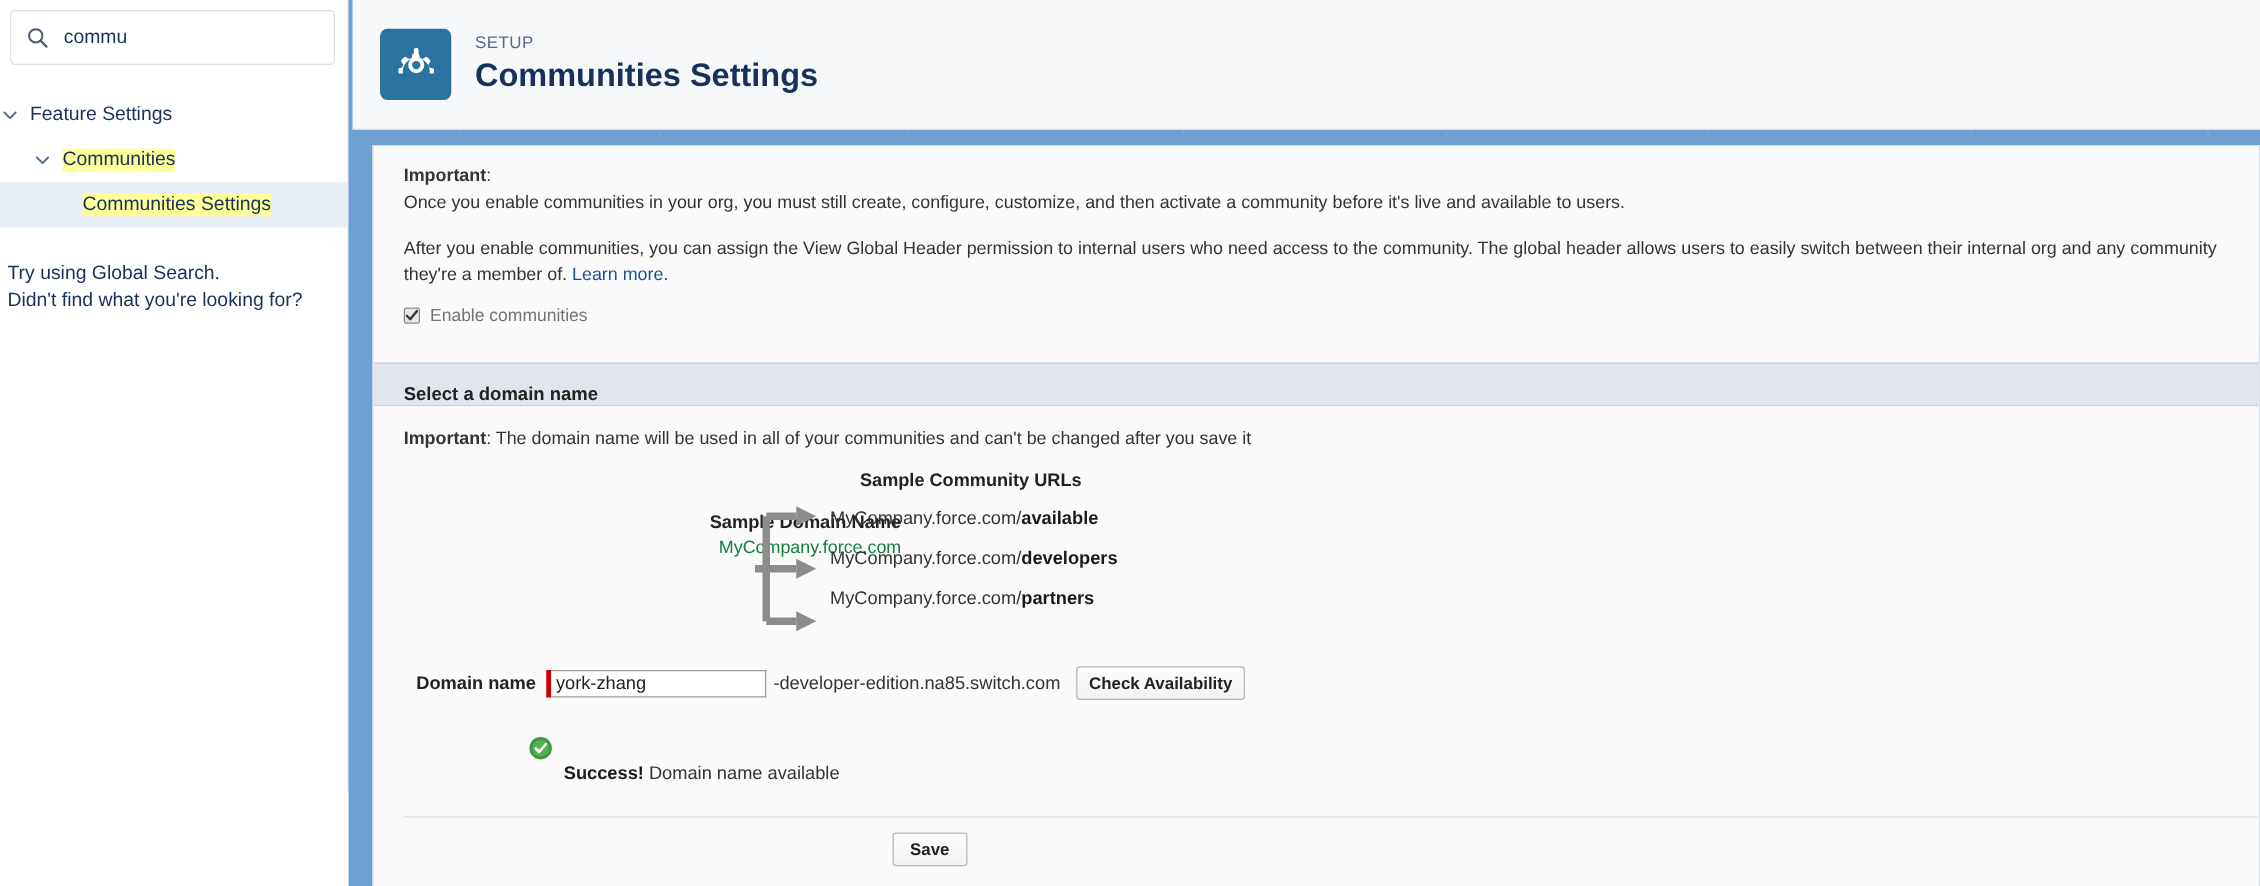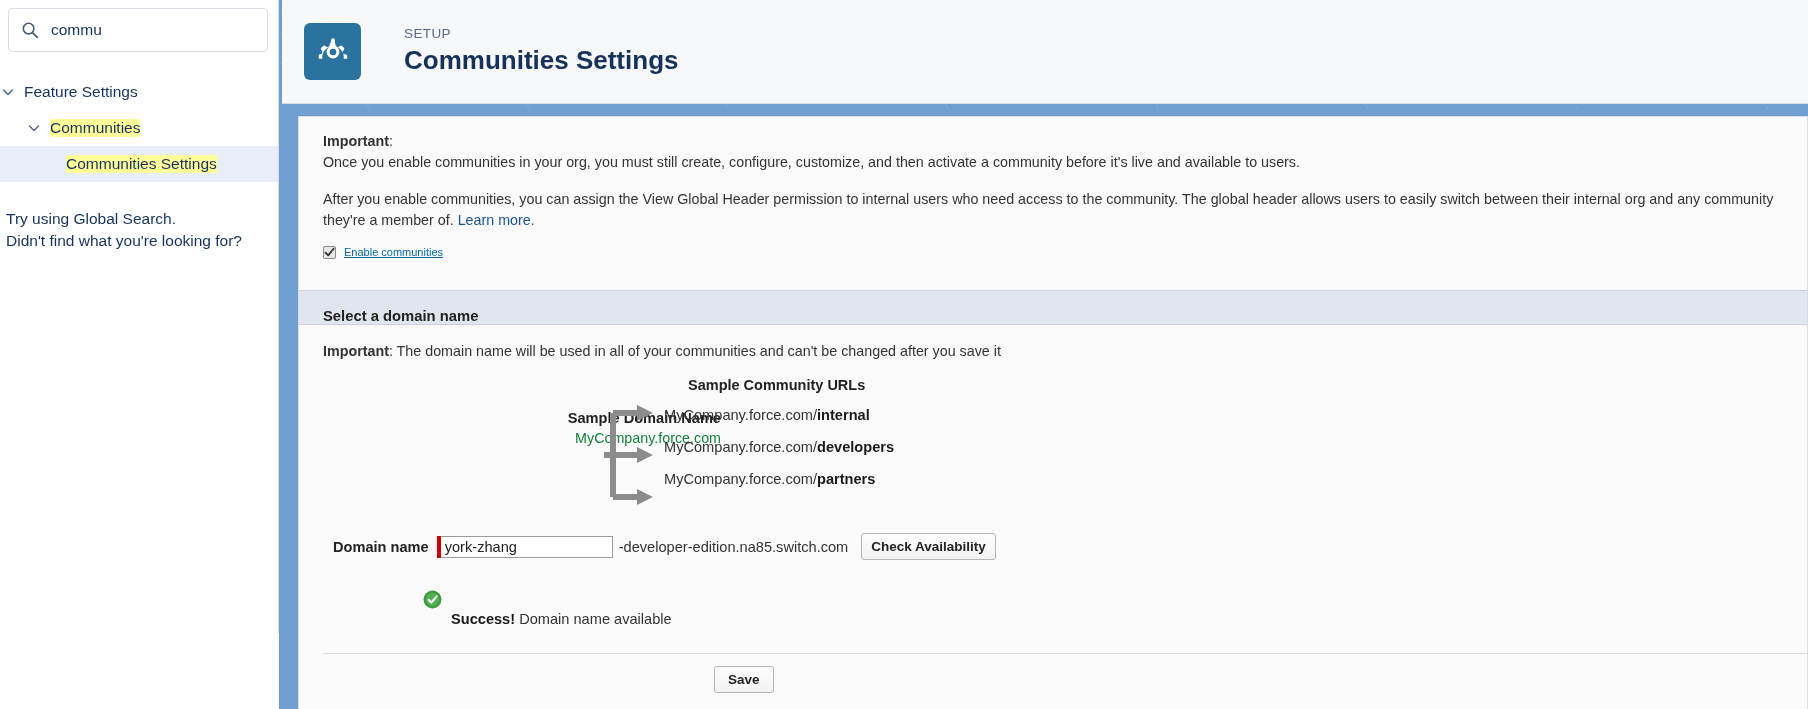--- a/index.html
+++ b/index.html
@@ -124,21 +124,20 @@
     left: 3px;
     top: 0;
     right: 0;
     height: 104px;
     background: #f7f8f9;
     border-bottom: 1px solid #d8dde6;
     display: flex;
     align-items: center;
     padding-left: 22px;
     box-sizing: border-box;
-    gap: 24px;
   }
   .header-icon {
     width: 57px;
     height: 57px;
     border-radius: 6px;
     background: #2a739e;
     display: flex;
     align-items: center;
     justify-content: center;
     flex: 0 0 auto;
@@ -184,23 +183,22 @@
   .notice p { margin: 0; }
   .notice .gap { height: 16px; }
   a.learn {
     color: #1b5297;
     text-decoration: none;
   }
   .checkrow {
     display: flex;
     align-items: center;
     margin-top: 11px;
-    font-size: 11px;
-    color: #0369a1;
-    text-decoration: underline;
+    font-size: 14px;
+    color: #737373;
   }
   .cb {
     width: 13px;
     height: 13px;
     border: 1px solid #8a8a8a;
     background: #e6e6e6;
     border-radius: 2px;
     margin-right: 8px;
     display: flex;
     align-items: center;
@@ -490,21 +488,21 @@
               <path d="M12,10 L36,10"></path>
               <path d="M3,52 L36,52"></path>
               <path d="M12,94 L36,94"></path>
             </g>
             <polygon points="36,2 52,10 36,18" fill="#8c8c8c"></polygon>
             <polygon points="36,44 52,52 36,60" fill="#8c8c8c"></polygon>
             <polygon points="36,86 52,94 36,102" fill="#8c8c8c"></polygon>
           </svg>
 
           <div class="url-list">
-            <div class="url-item"><span>MyCompany.force.com/</span><b>internal</b></div>
+            <div class="url-item"><span>MyCompany.force.com/</span><b>available</b></div>
             <div class="url-item"><span>MyCompany.force.com/</span><b>developers</b></div>
             <div class="url-item"><span>MyCompany.force.com/</span><b>partners</b></div>
           </div>
         </div>
 
         <div class="domainrow">
           <span class="domain-label">Domain name</span>
           <span class="req-mark"></span>
           <input class="domain-input" type="text" value="york-zhang" style="">
           <span class="domain-suffix">-developer-edition.na85.switch.com</span>

